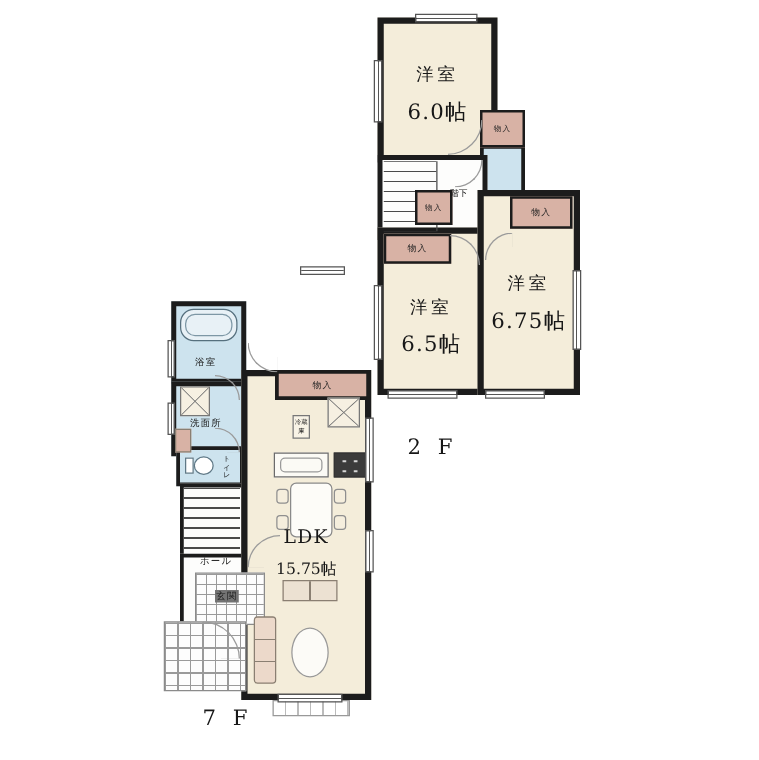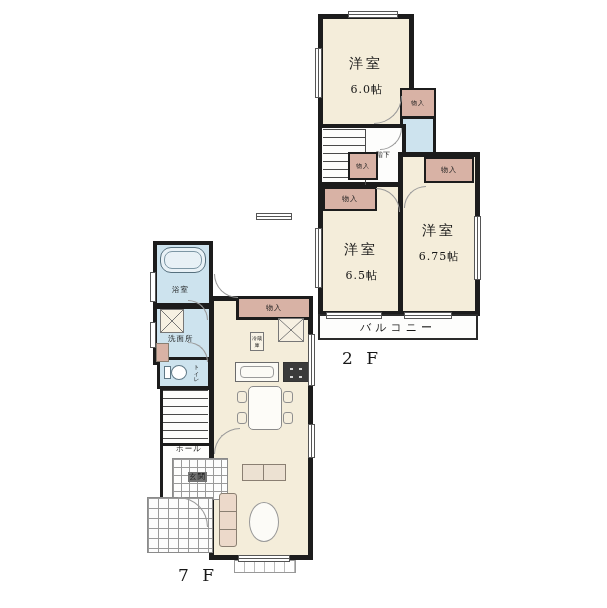--- a/index.html
+++ b/index.html
@@ -1,32 +1,32 @@
 <!DOCTYPE html>
 <html style="--wall: #1c1c1c; --room: #f4edda; --closet: #d8b2a5; --wet: #cde3ee;"><head>
 <meta charset="utf-8">
 <style>
   html,body{margin:0;padding:0;}
   body{
     width:607px;height:608px;position:relative;background:#ffffff;
     font-family:"DejaVu Serif", serif;color:#171717;overflow:hidden;
   }
-  .plan{position:absolute;inset:0;margin-left:16px;}
+  .plan{position:absolute;inset:0;}
   .room{position:absolute;box-sizing:border-box;background:var(--room);
         border:4px solid var(--wall);display:flex;align-items:center;justify-content:center;}
   .b5{border-width:5px;}
   .b3{border-width:3px;}
   .white{background:#fdfdfc;}
   .wet{background:var(--wet);}
   .closet{position:absolute;box-sizing:border-box;background:var(--closet);
           border:2px solid var(--wall);display:flex;align-items:center;justify-content:center;
           font-size:7px;letter-spacing:1px;color:#222;z-index:3;}
   .roomlabel{text-align:center;}
   .roomname{font-size:14px;letter-spacing:3px;}
-  .roomsize{font-size:11px;margin-top:9px;letter-spacing:1px;text-align:right;}
+  .roomsize{font-size:17px;margin-top:9px;letter-spacing:1px;}
   .smalllabel{font-size:7.5px;letter-spacing:1px;}
   .vtext{writing-mode:vertical-rl;font-size:5.5px;letter-spacing:0;}
   
   .winH{position:absolute;box-sizing:border-box;z-index:6;border:1px solid #555;
         background:linear-gradient(to bottom,#fff 0 42%,#555 42% 58%,#fff 58% 100%);}
   .winV{position:absolute;box-sizing:border-box;z-index:6;border:1px solid #555;
         background:linear-gradient(to right,#fff 0 42%,#555 42% 58%,#fff 58% 100%);}
   
   .arc{position:absolute;box-sizing:border-box;z-index:4;background:transparent;border:0 solid #9a9a9a;}
   .arcBL{border-left-width:1px;border-bottom-width:1px;border-bottom-left-radius:100%;}
@@ -124,23 +124,20 @@
   <div class="closet" style="left:408px;top:157px;width:50px;height:26px;">
     <span>物入</span>
   </div>
   <div class="arc arcTL" style="left:388px;top:186px;width:22px;height:22px;"></div>
 
   <div class="winV" style="left:299px;top:228px;width:7px;height:60px;"></div>
   <div class="winH" style="left:310px;top:312px;width:56px;height:7px;"></div>
   <div class="winH" style="left:388px;top:312px;width:48px;height:7px;"></div>
   <div class="winV" style="left:458px;top:216px;width:7px;height:64px;"></div>
 
-  <div class="balcony" style="left:302px;top:314px;width:160px;height:26px;">
-    <span>バルコニー</span>
-  </div>
 
   <div class="floorlabel" style="left:326px;top:348px;">2 F</div>
 </div>
 
 <div class="plan">
 
   <div class="winH" style="left:240px;top:213px;width:36px;height:7px;"></div>
   <div class="arc arcBL" style="left:198px;top:274px;width:24px;height:24px;"></div>
 
   <div class="room wet" style="left:137px;top:241px;width:60px;height:66px;"></div>
@@ -185,20 +182,22 @@
     <div class="sink" style="width:44px;height:20px;"></div>
     <div class="stove" style="width:26px;height:20px;"></div>
   </div>
   <div class="furn table" style="left:232px;top:386px;width:34px;height:44px;"></div>
   <div class="chair" style="left:221px;top:391px;"></div>
   <div class="chair" style="left:221px;top:412px;"></div>
   <div class="chair" style="left:267px;top:391px;"></div>
   <div class="chair" style="left:267px;top:412px;"></div>
 
   <div class="note" style="left:193px;top:420px;width:104px;text-align:center;z-index:3;">
+    <div style="font-size:15px;letter-spacing:1px;">LDK</div>
+    <div style="font-size:12.5px;margin-top:9px;">15.75帖</div>
   </div>
 
   <div class="furn tvboard" style="left:226px;top:464px;width:44px;height:17px;"></div>
   <div class="furn sofa" style="left:203px;top:493px;width:18px;height:54px;"></div>
   <div class="furn rug" style="left:233px;top:502px;width:30px;height:40px;"></div>
   <div class="arc arcTL" style="left:198px;top:428px;width:26px;height:26px;"></div>
 
   <div class="winV" style="left:292px;top:334px;width:7px;height:52px;"></div>
   <div class="winV" style="left:292px;top:424px;width:7px;height:34px;"></div>
   <div class="winH" style="left:222px;top:555px;width:52px;height:7px;"></div>

